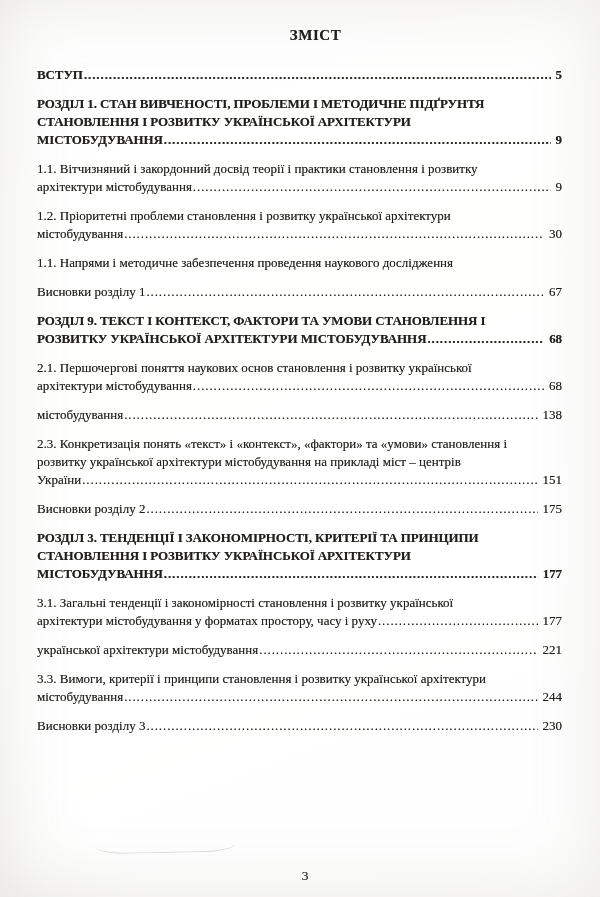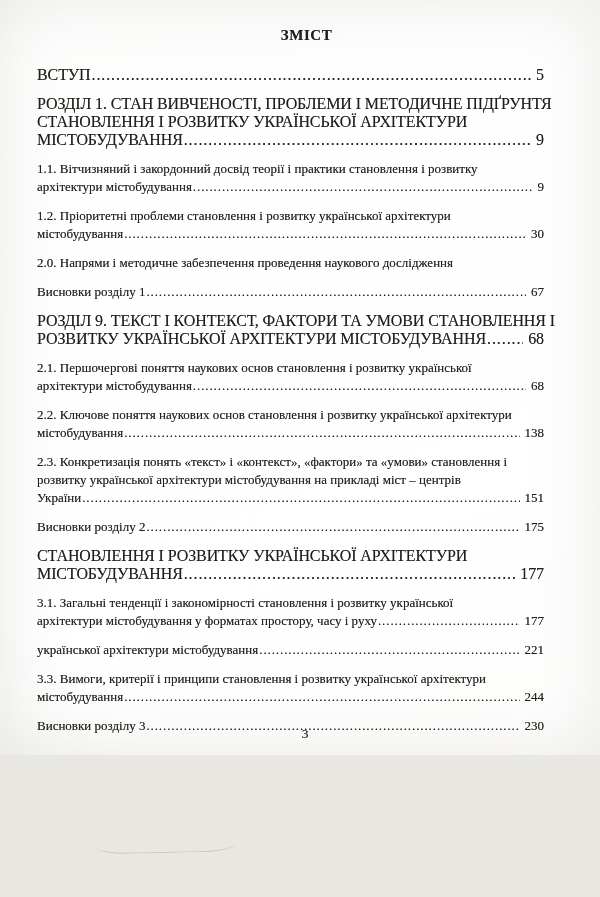--- a/index.html
+++ b/index.html
@@ -6,23 +6,23 @@
     margin: 0;
     padding: 0;
     width: 600px;
     height: 897px;
     overflow: hidden;
     background: #e9e7e2;
   }
   .page {
     position: relative;
     width: 600px;
-    height: 755px;
+    height: 897px;
     box-sizing: border-box;
-    padding: 27px 56px 0 37px;
+    padding: 27px 38px 0 37px;
     background:
       radial-gradient(ellipse 130% 120% at 62% 42%, rgba(255,255,255,0.9) 55%, rgba(228,225,218,0.55) 100%),
       linear-gradient(160deg, #f3f1ec 0%, #fbfaf8 18%, #fcfcfa 70%, #f4f2ee 100%);
     box-shadow: inset 0 0 70px rgba(150,143,130,0.18);
     font-family: "Liberation Serif", "DejaVu Serif", serif;
     color: #211f1c;
     text-shadow: 0 0 0.55px rgba(40,36,30,0.55);
   }
   .doc-title {
     margin: 0 0 22px 0;
@@ -30,22 +30,22 @@
     transform: translateX(16px);
     font-size: 15px;
     font-weight: bold;
     letter-spacing: 0.6px;
   }
   .toc-entry {
     margin-bottom: 11px;
     font-size: 13px;
   }
   .toc-entry.bold {
-    font-weight: normal;
-    font-size: 16px;
+    font-weight: bold;
+    font-size: 13px;
     letter-spacing: -0.1px;
   }
   .toc-line {
     line-height: 18px;
     white-space: nowrap;
   }
   .toc-line.last {
     display: flex;
     align-items: baseline;
   }
@@ -123,21 +123,21 @@
       </div>
       <div class="toc-entry">
         <div class="toc-line">1.2. Пріоритетні проблеми становлення і розвитку української архітектури</div>
         <div class="toc-line last">
           <span class="line-text">містобудування</span>
           <span class="leader"></span>
           <span class="page-num">30</span>
         </div>
       </div>
       <div class="toc-entry">
-        <div class="toc-line">2.0. Напрями і методичне забезпечення проведення наукового дослідження</div>
+        <div class="toc-line">1.1. Напрями і методичне забезпечення проведення наукового дослідження</div>
       </div>
       <div class="toc-entry">
         <div class="toc-line last">
           <span class="line-text">Висновки розділу 1</span>
           <span class="leader"></span>
           <span class="page-num">67</span>
         </div>
       </div>
       <div class="toc-entry bold">
         <div class="toc-line">РОЗДІЛ 9. ТЕКСТ І КОНТЕКСТ, ФАКТОРИ ТА УМОВИ СТАНОВЛЕННЯ І</div>
@@ -149,21 +149,20 @@
       </div>
       <div class="toc-entry">
         <div class="toc-line">2.1. Першочергові поняття наукових основ становлення і розвитку української</div>
         <div class="toc-line last">
           <span class="line-text">архітектури містобудування</span>
           <span class="leader"></span>
           <span class="page-num">68</span>
         </div>
       </div>
       <div class="toc-entry">
-        <div class="toc-line">2.2. Ключове поняття наукових основ становлення і розвитку української архітектури</div>
         <div class="toc-line last">
           <span class="line-text">містобудування</span>
           <span class="leader"></span>
           <span class="page-num">138</span>
         </div>
       </div>
       <div class="toc-entry">
         <div class="toc-line">2.3. Конкретизація понять «текст» і «контекст», «фактори» та «умови» становлення і</div>
         <div class="toc-line">розвитку української архітектури містобудування на прикладі міст – центрів</div>
         <div class="toc-line last">
@@ -173,20 +172,21 @@
         </div>
       </div>
       <div class="toc-entry">
         <div class="toc-line last">
           <span class="line-text">Висновки розділу 2</span>
           <span class="leader"></span>
           <span class="page-num">175</span>
         </div>
       </div>
       <div class="toc-entry bold">
+        <div class="toc-line">РОЗДІЛ 3. ТЕНДЕНЦІЇ І ЗАКОНОМІРНОСТІ, КРИТЕРІЇ ТА ПРИНЦИПИ</div>
         <div class="toc-line">СТАНОВЛЕННЯ І РОЗВИТКУ УКРАЇНСЬКОЇ АРХІТЕКТУРИ</div>
         <div class="toc-line last">
           <span class="line-text">МІСТОБУДУВАННЯ</span>
           <span class="leader"></span>
           <span class="page-num">177</span>
         </div>
       </div>
       <div class="toc-entry">
         <div class="toc-line">3.1. Загальні тенденції і закономірності становлення і розвитку української</div>
         <div class="toc-line last">

